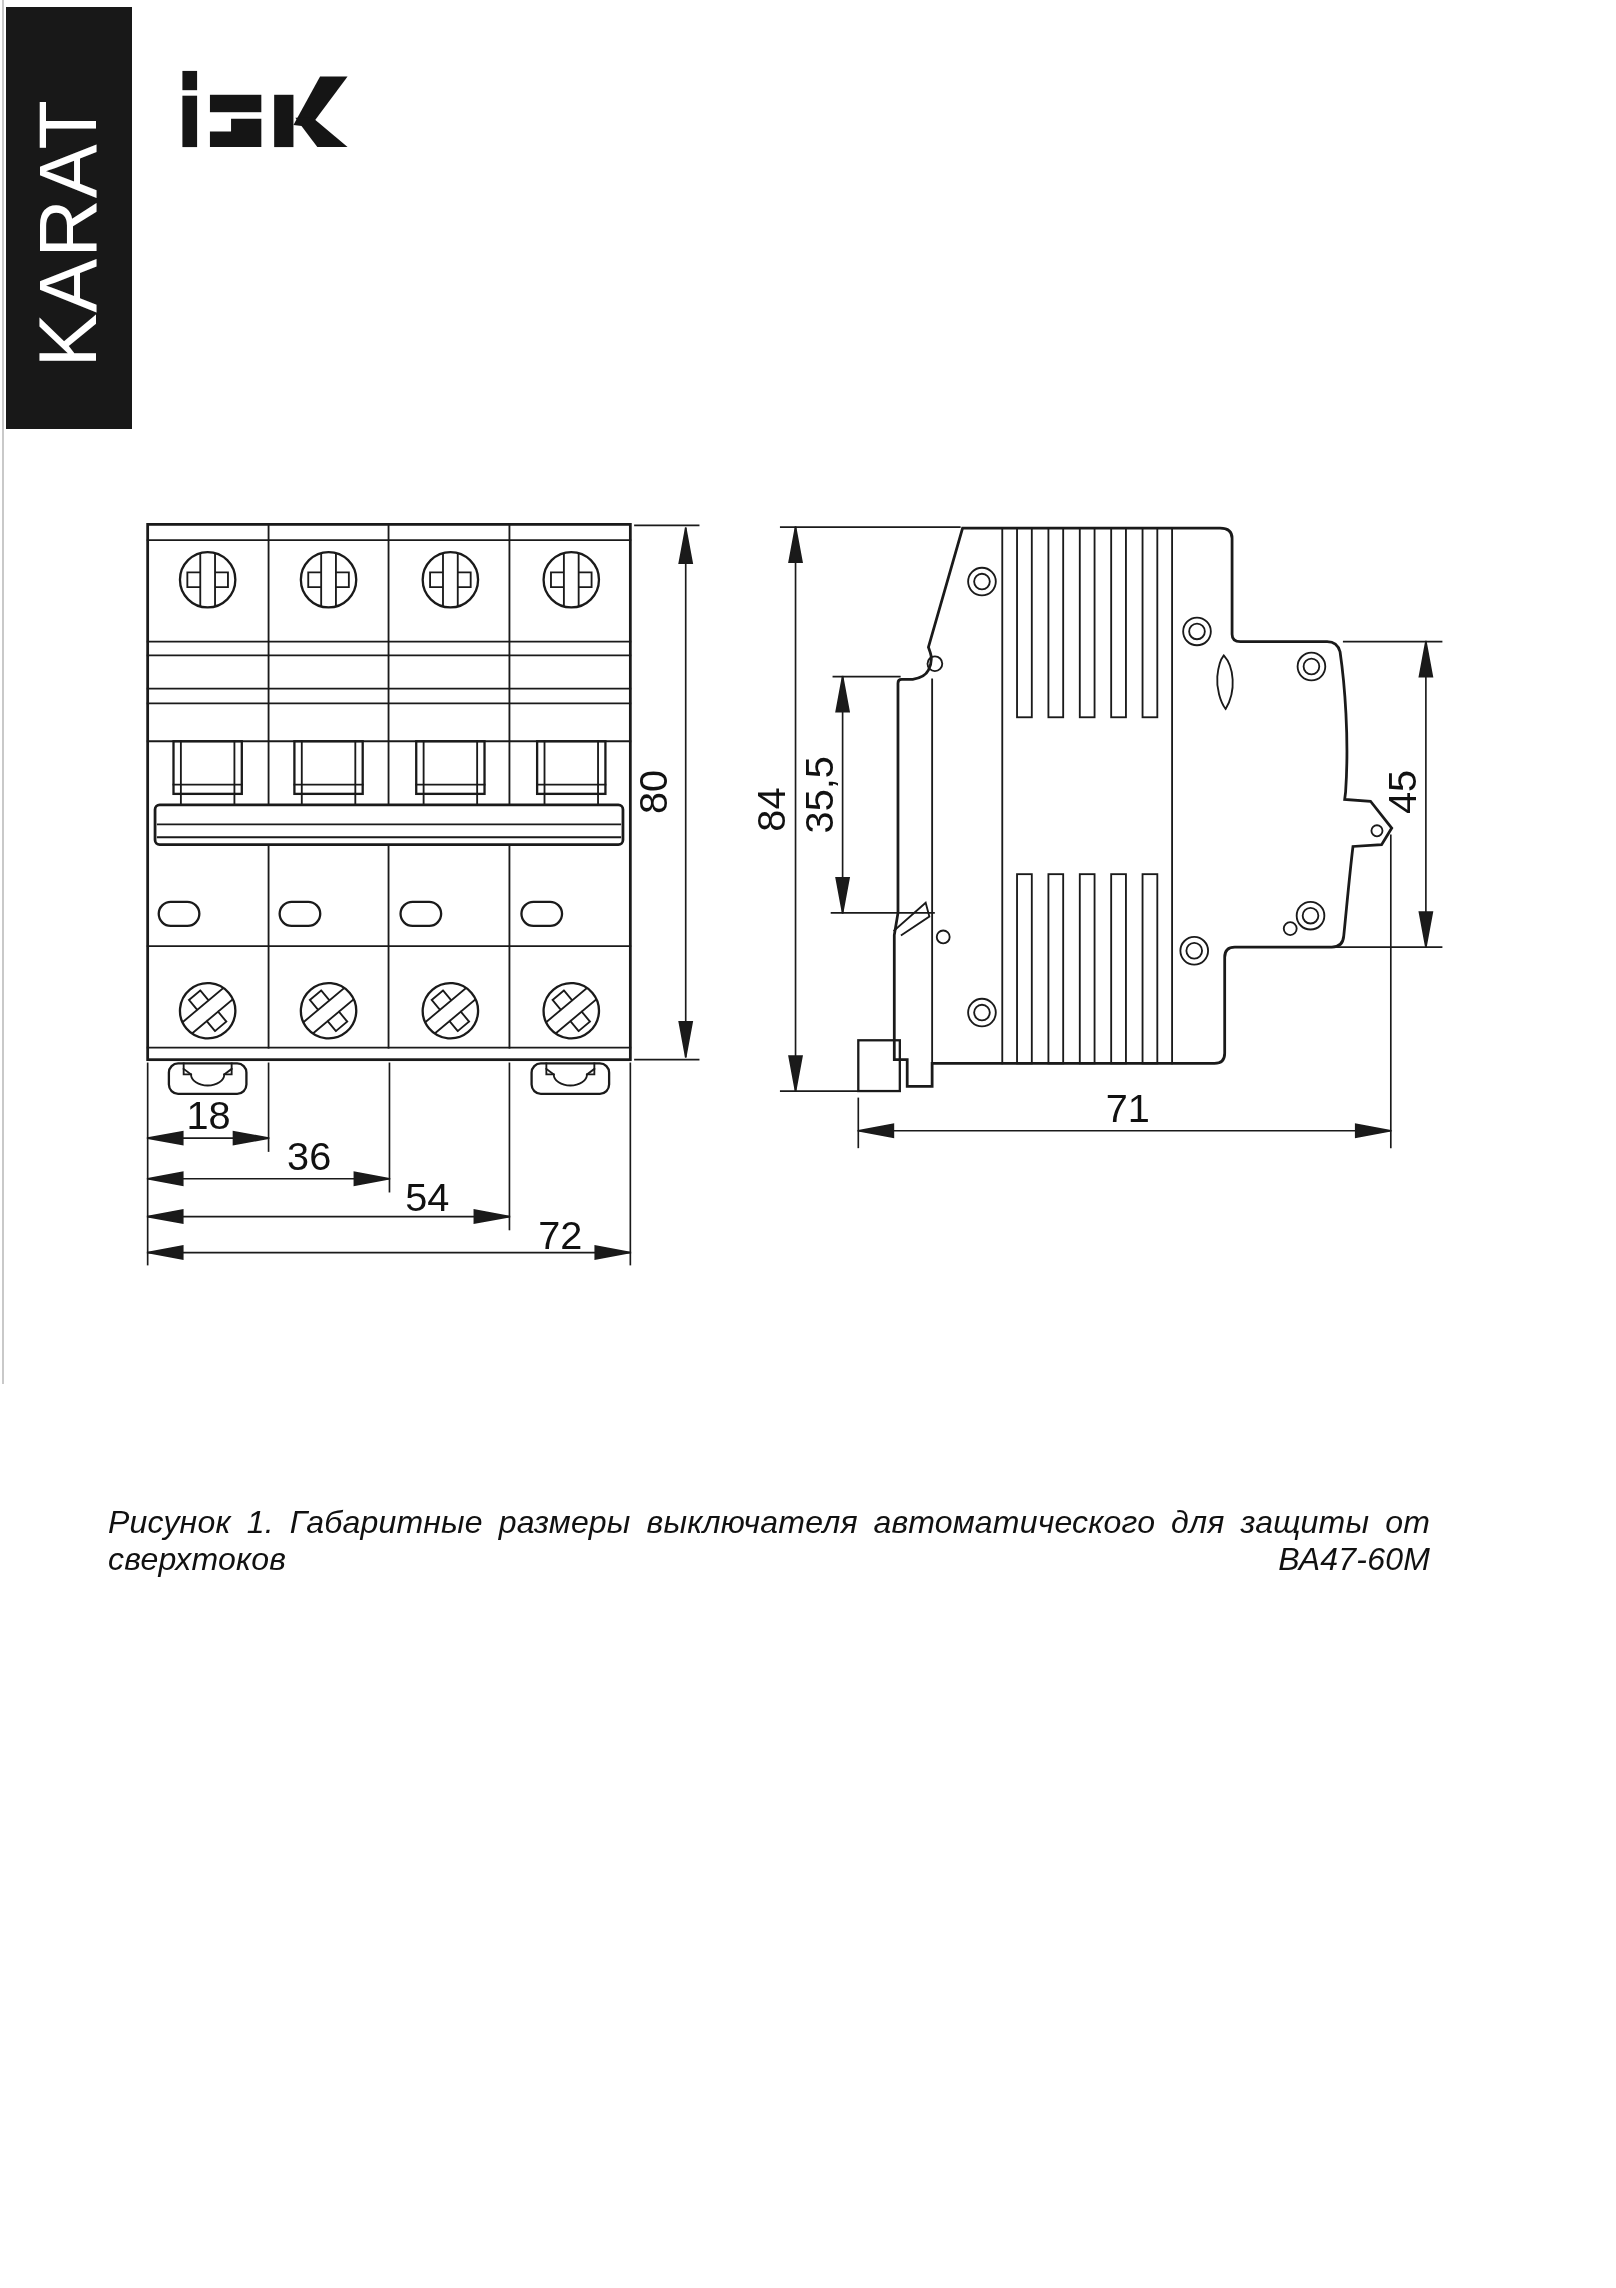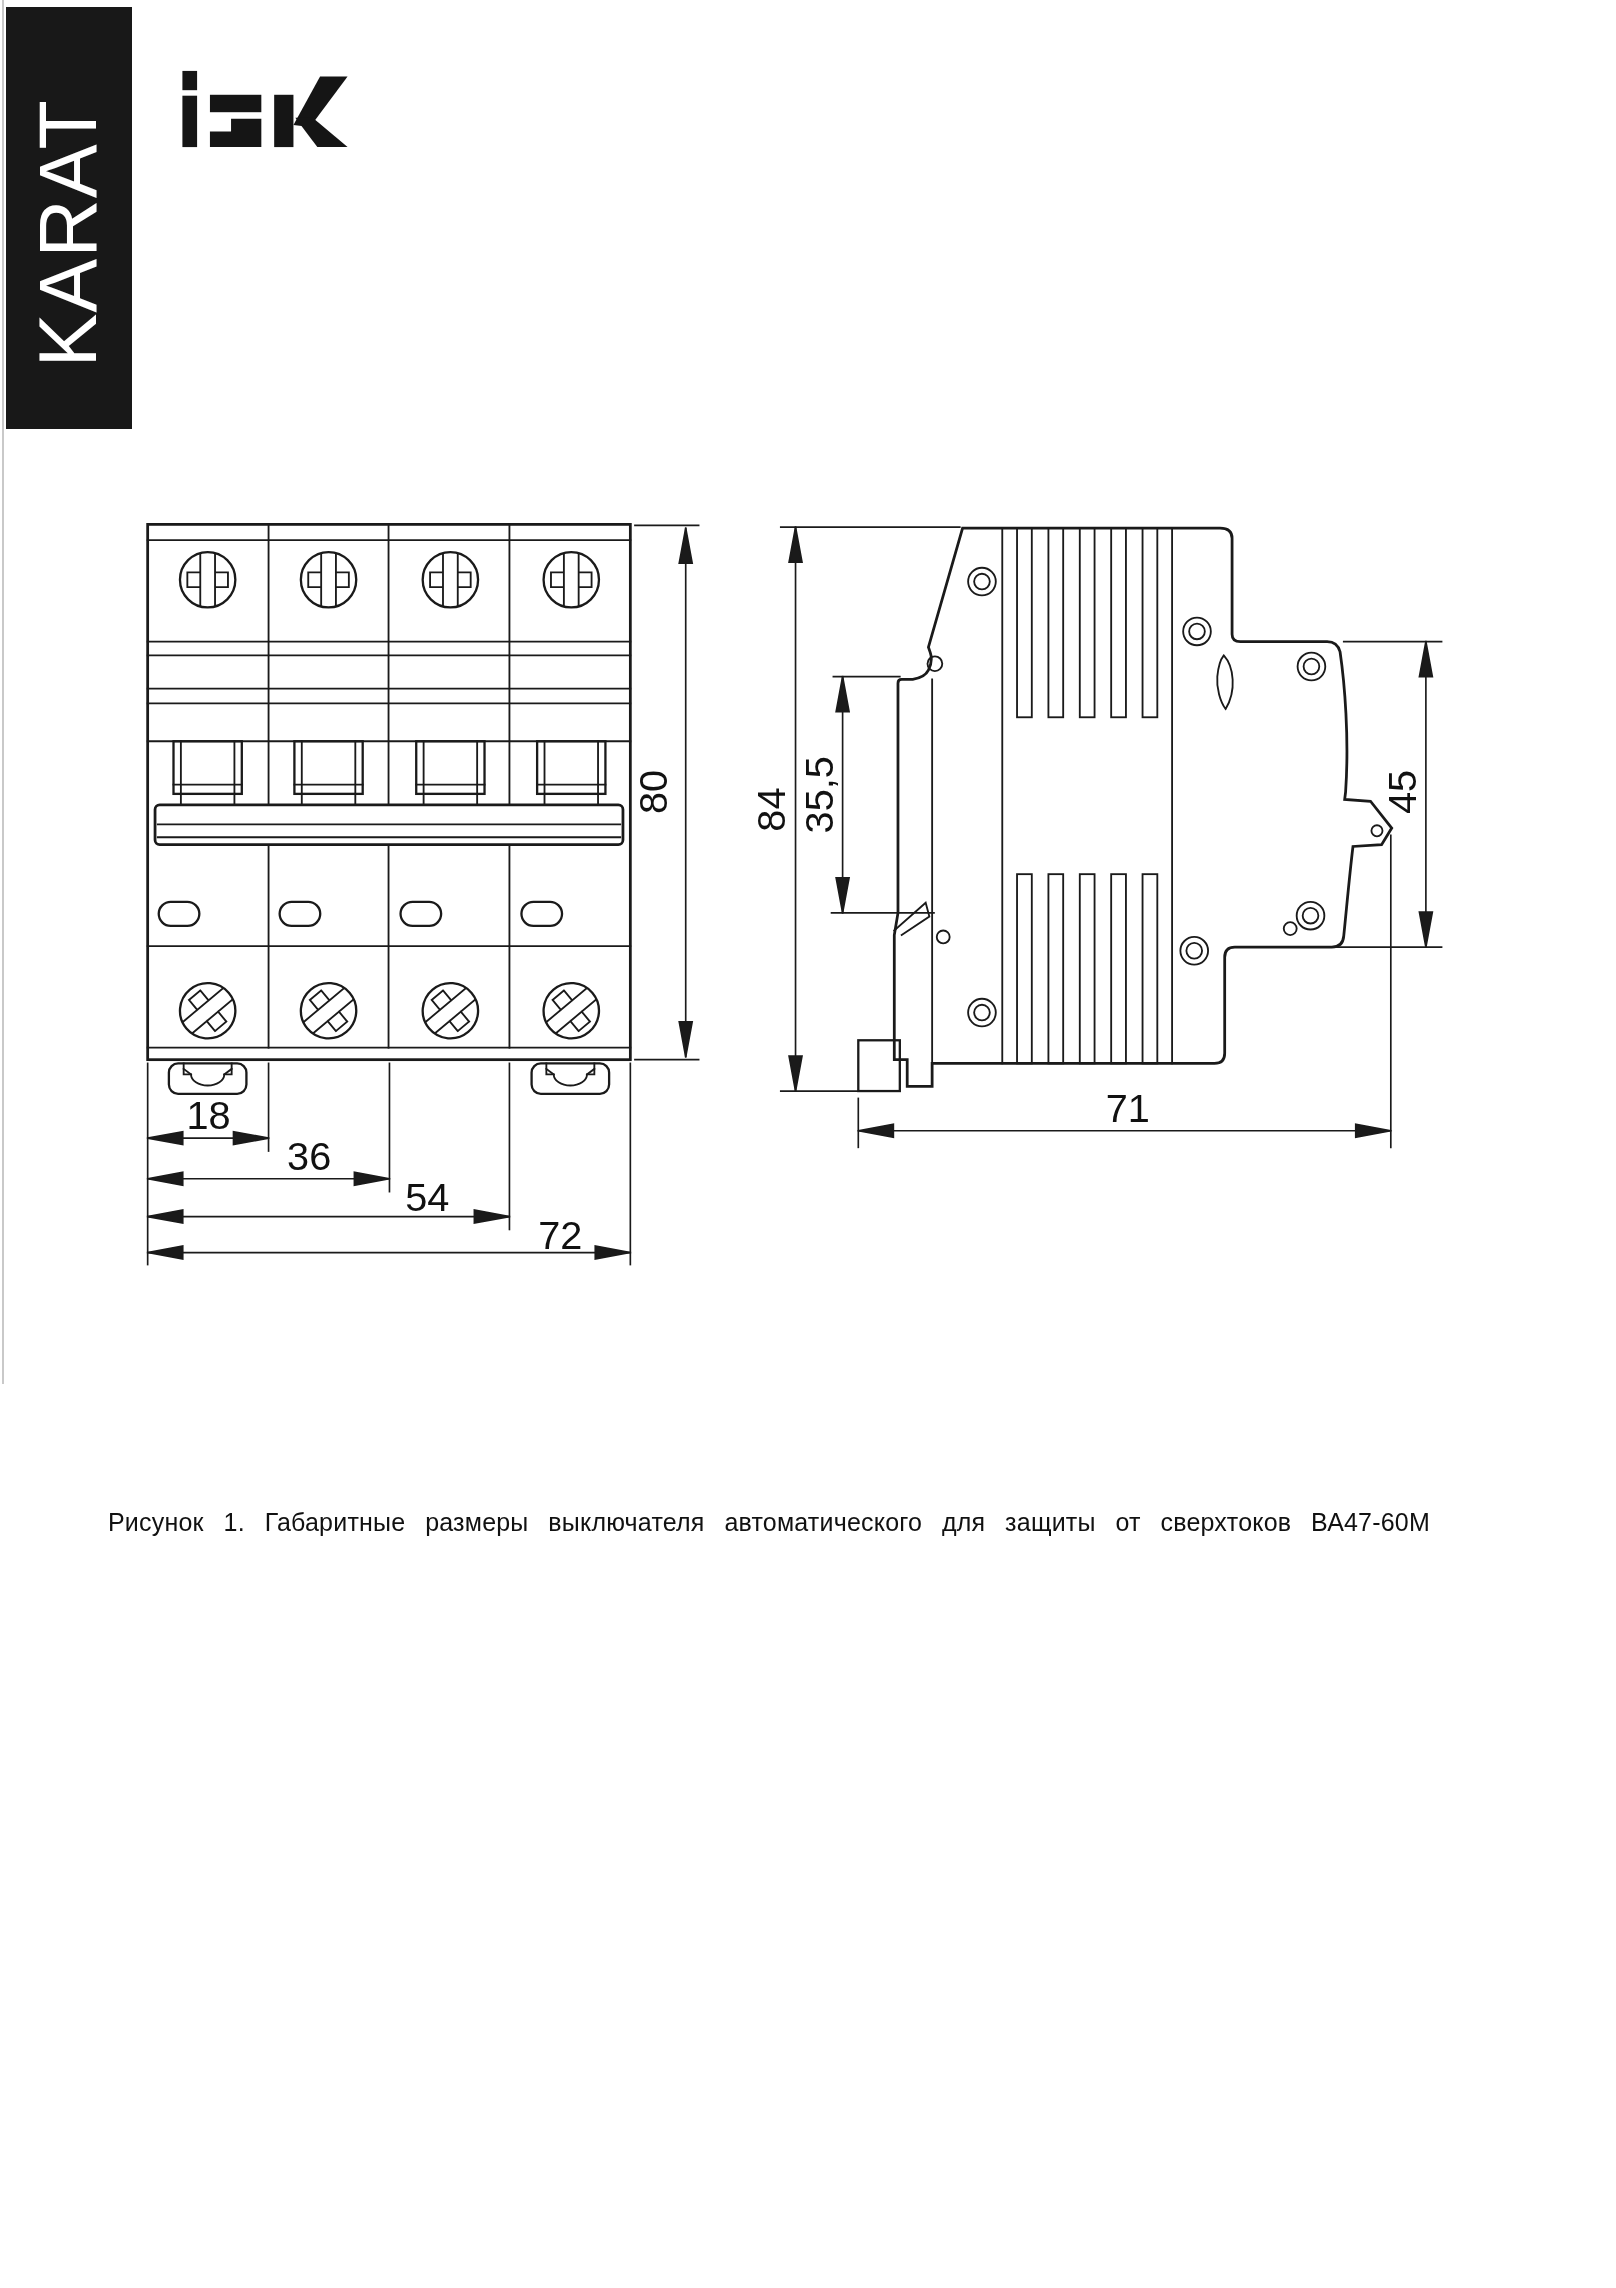--- a/index.html
+++ b/index.html
@@ -2,21 +2,21 @@
 <html style="font-size:14.8px"><head>
 <meta charset="utf-8">
 <style>
   html,body{margin:0;padding:0;background:#fff;}
   .page{position:relative;width:1616px;height:2289px;background:#ffffff;overflow:hidden;font-family:"Liberation Sans",sans-serif;}
   .edge-line{position:absolute;left:1.8px;top:0;width:1.8px;height:1384px;background:#c9c9c9;}
   .banner{position:absolute;left:5.5px;top:7.4px;width:126px;height:422px;background:#181818;display:flex;align-items:center;justify-content:center;}
   .banner-text{color:#ffffff;font-size:81px;font-weight:400;letter-spacing:0.9px;white-space:nowrap;transform:rotate(-90deg) translateX(-14.8px);}
   .logo{position:absolute;left:181px;top:70px;}
   .drawing{position:absolute;left:0;top:0;}
-  .caption{position:absolute;left:108px;top:1504px;width:1322px;font-size:25px;line-height:37px;color:#111;text-align:justify;text-align-last:justify;letter-spacing:0.2px;}
+  .caption{position:absolute;left:108px;top:1504px;width:1322px;font-size:32px;line-height:37px;color:#111;text-align:justify;text-align-last:justify;letter-spacing:0.2px;font-style:italic;}
   svg text{font-family:"Liberation Sans",sans-serif;font-size:43px;fill:#111;}
 </style>
 </head>
 <body>
 
 <div class="page">
 
   <div class="edge-line"></div>
 
   <div class="banner">

